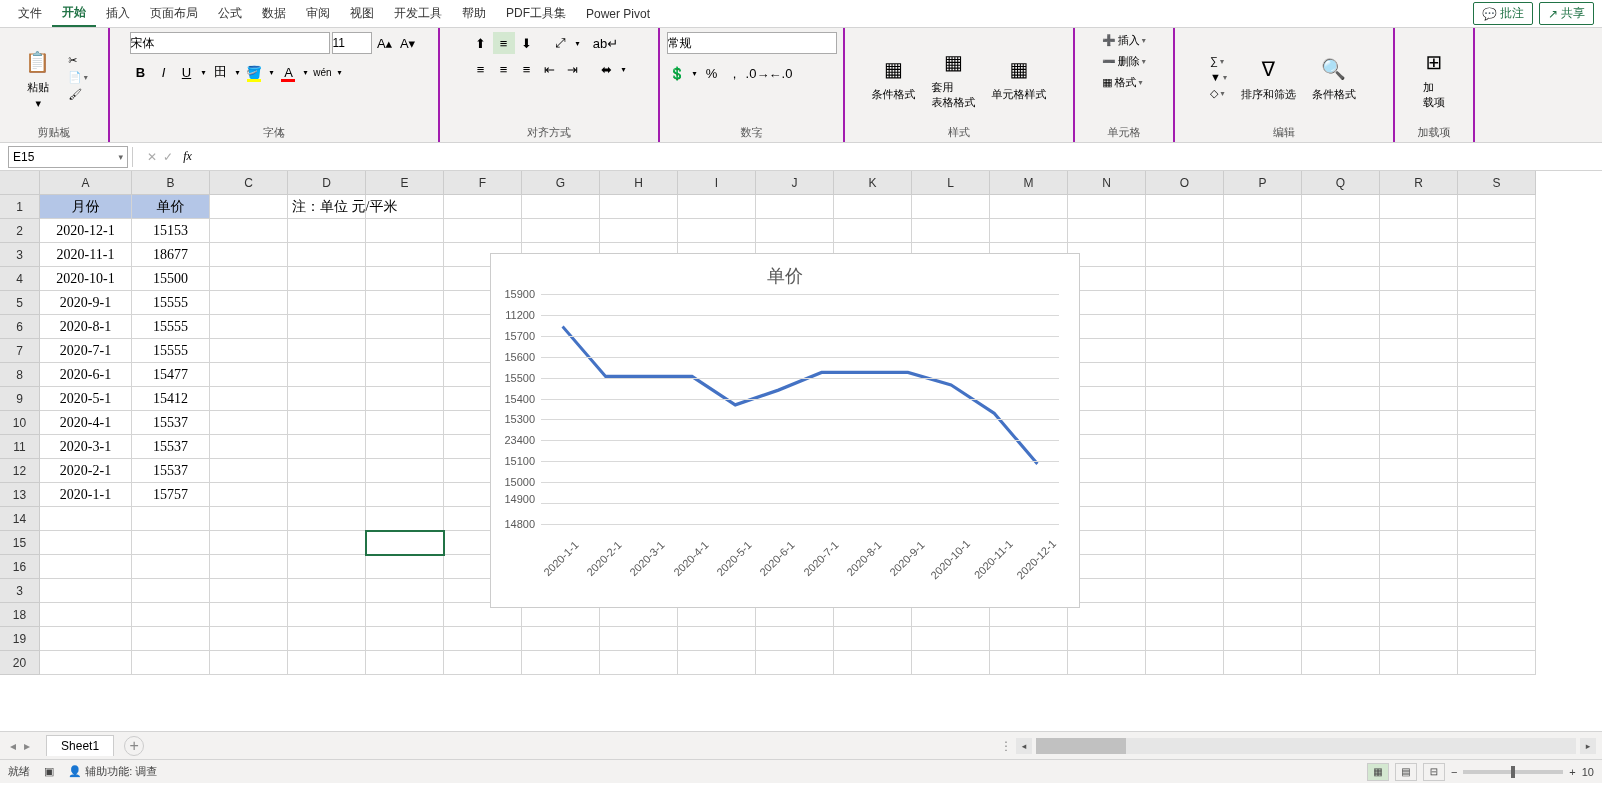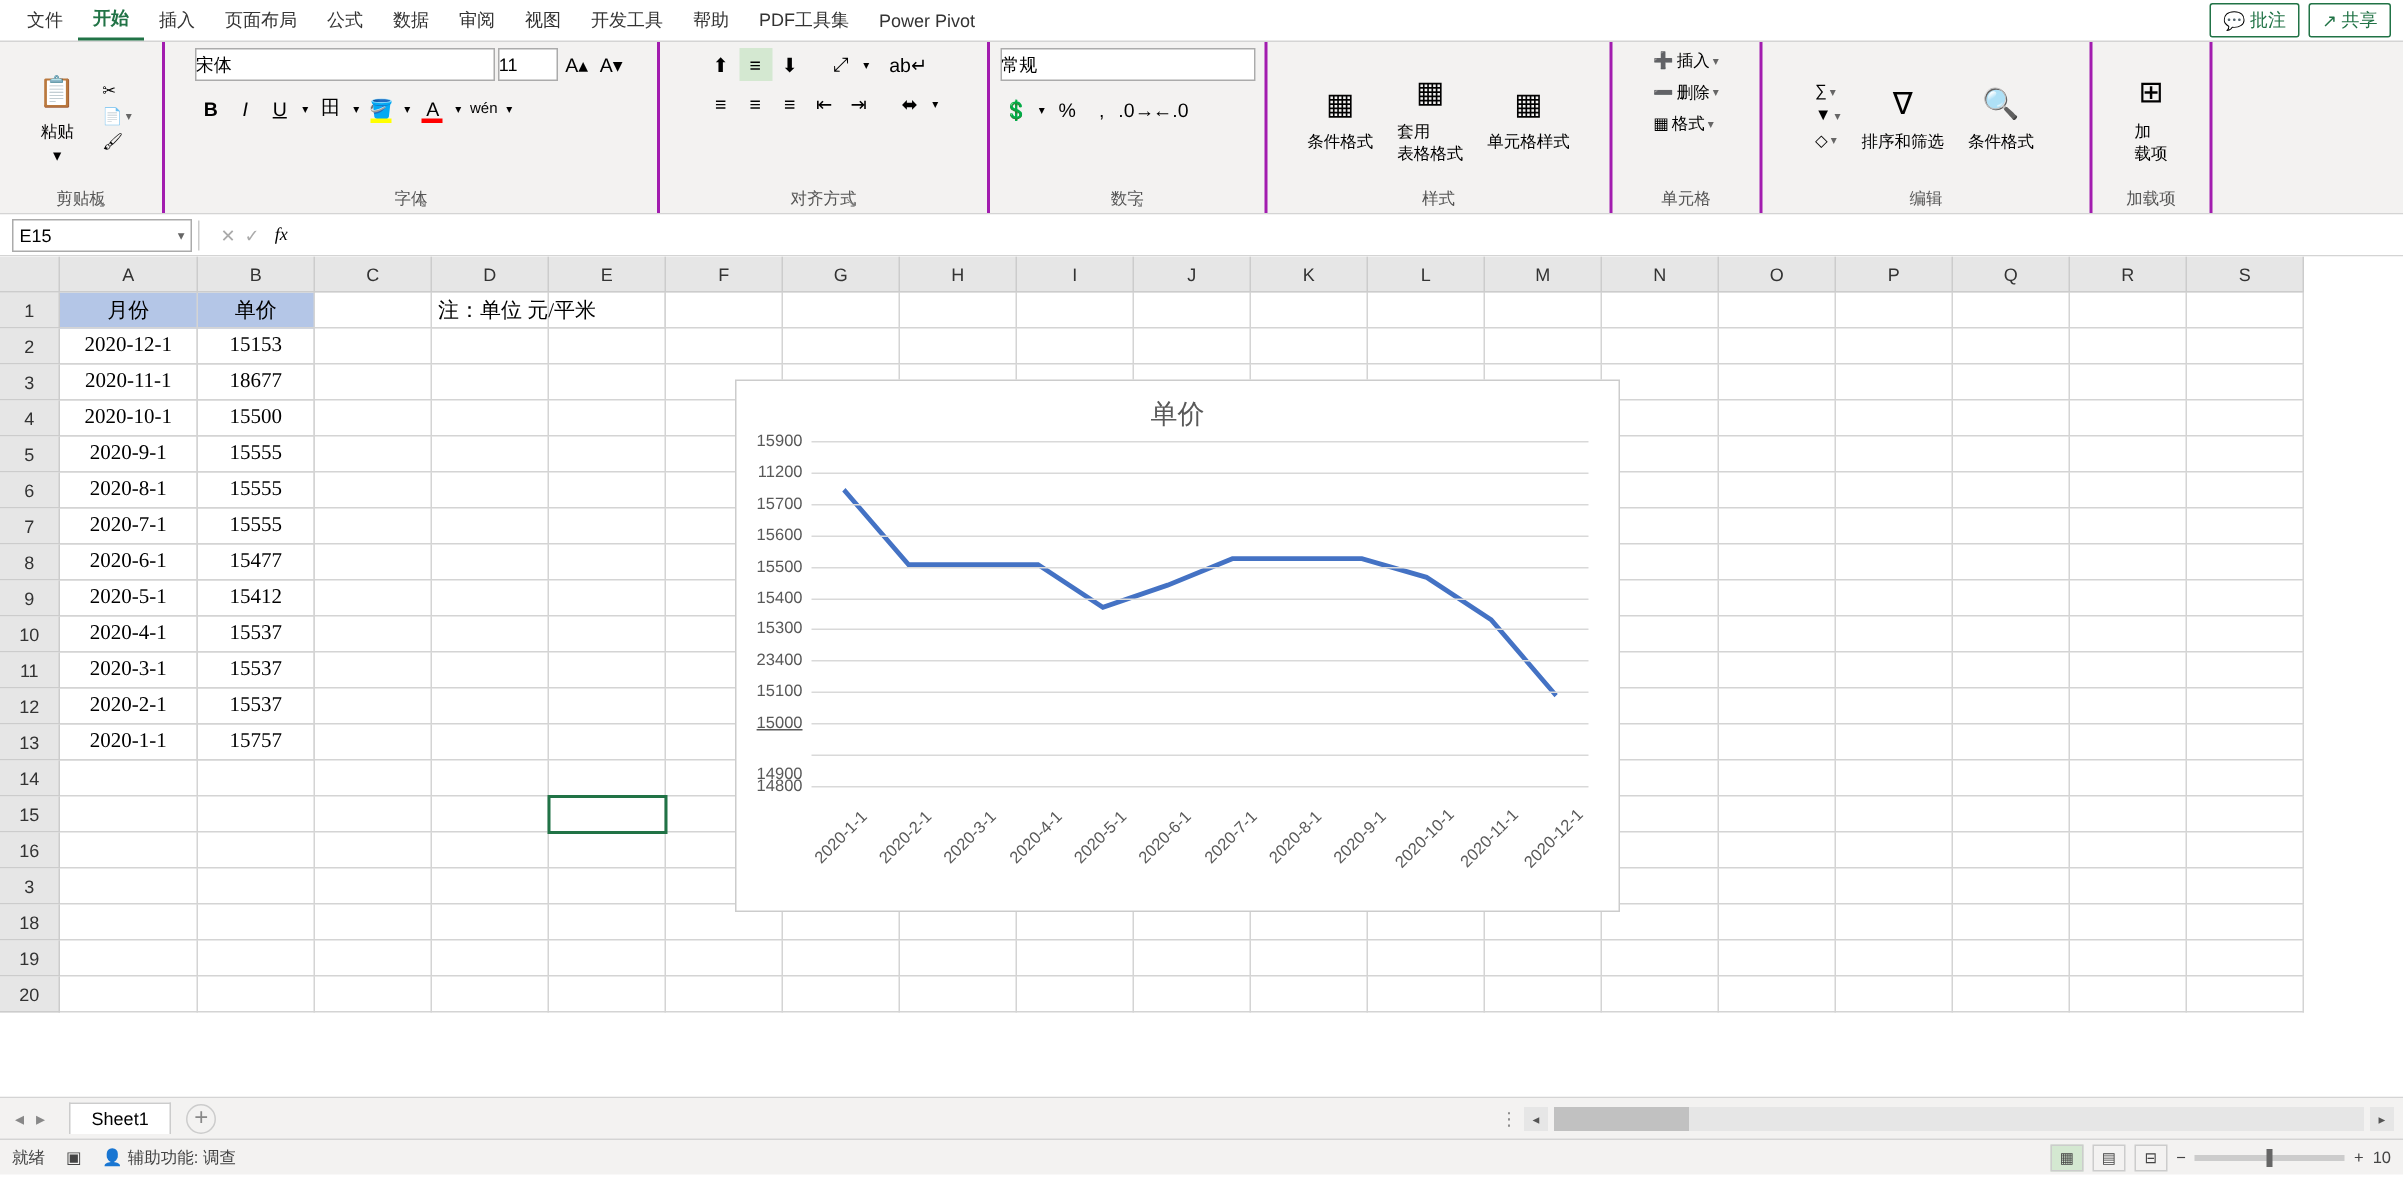--- a/index.html
+++ b/index.html
@@ -730,22 +730,22 @@
       <div class="cell center" style="left: 0px; top: 288px; width: 92px; height: 24px;">2020-1-1</div>
       <div class="cell center" style="left: 92px; top: 288px; width: 78px; height: 24px;">15757</div>
       <div class="cell selected" style="left: 326px; top: 336px; width: 78px; height: 24px;"></div>
     </div>
 
   <div class="chart" style="left:490px;top:82px;width:590px;height:355px">
     <div class="chart-title">单价</div>
     <div class="chart-body" style="height:310px">
       <div class="y-axis" id="yaxis">
           <div class="y-tick" style="top: 230px;">14800</div>
-          <div class="y-tick" style="top: 222px;">14900</div>
-          <div class="y-tick" style="top: 188.182px; text-decoration: underline;">15000</div>
+          <div class="y-tick" style="top: 205px;">14900</div>
+          <div class="y-tick" style="top: 188.182px;">15000</div>
           <div class="y-tick" style="top: 167.273px;">15100</div>
           <div class="y-tick" style="top: 146.364px;">23400</div>
           <div class="y-tick" style="top: 125.455px;">15300</div>
           <div class="y-tick" style="top: 104.545px;">15400</div>
           <div class="y-tick" style="top: 83.6364px;">15500</div>
           <div class="y-tick" style="top: 62.7273px;">15600</div>
           <div class="y-tick" style="top: 41.8182px;">15700</div>
           <div class="y-tick" style="top: 20.9091px;">11200</div>
           <div class="y-tick" style="top: 0px;">15900</div>
         </div>

